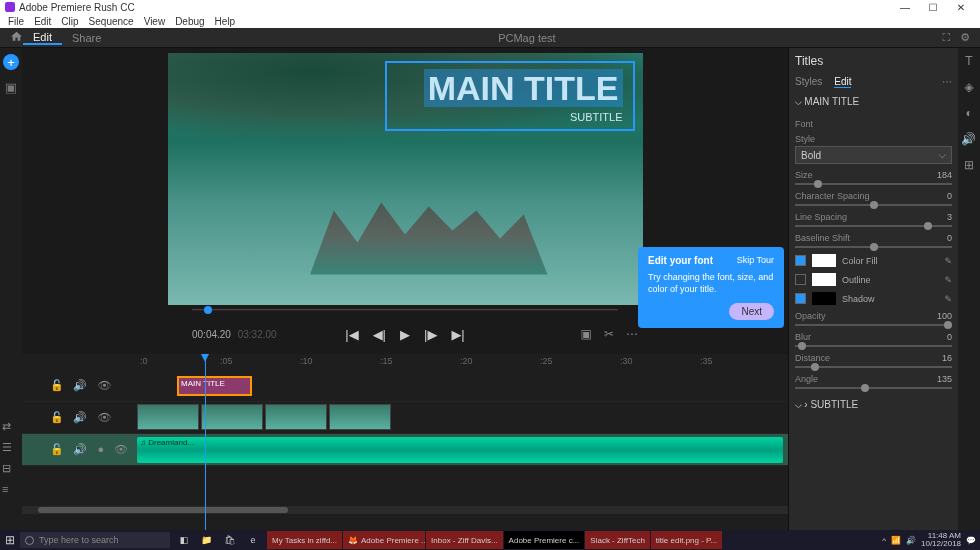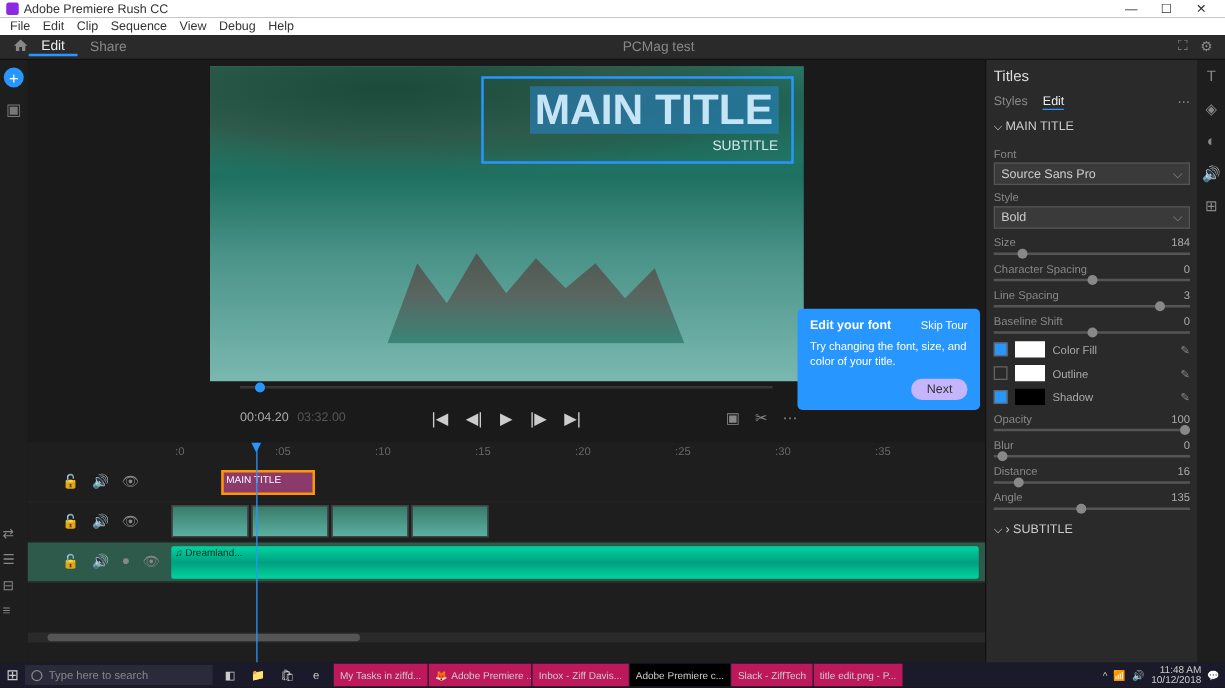--- a/index.html
+++ b/index.html
@@ -80,21 +80,21 @@
 .tour-tip .skip{font-size:9px;cursor:pointer;}
 .tour-tip .tip-body{font-size:9px;line-height:1.3;}
 .tour-tip .next-btn{background:#c4b5fd;color:#333;border-radius:10px;padding:3px 12px;font-size:10px;float:right;margin-top:8px;cursor:pointer;}
 .taskbar{position:absolute;bottom:0;left:0;right:0;height:20px;background:#1a1a2a;display:flex;align-items:center;font-size:9px;color:#ccc;}
 .taskbar .start{width:20px;text-align:center;font-size:12px;}
 .taskbar .search{background:#2a2a3a;height:16px;width:150px;display:flex;align-items:center;padding:0 5px;gap:5px;color:#888;}
 .taskbar .search .circ{width:9px;height:9px;border:1px solid #888;border-radius:50%;}
 .taskbar .tb-icons{display:flex;gap:3px;margin-left:4px;}
 .taskbar .tb-icons span{width:20px;text-align:center;}
 .taskbar .tb-apps{display:flex;flex:1;gap:1px;margin-left:4px;}
-.taskbar .tb-apps .app{background:#be185d;height:18px;padding:0 5px;display:flex;align-items:center;gap:3px;font-size:8px;max-width:82px;overflow:hidden;white-space:nowrap;}
+.taskbar .tb-apps .app{background:#7f1d1d;height:18px;padding:0 5px;display:flex;align-items:center;gap:3px;font-size:8px;max-width:82px;overflow:hidden;white-space:nowrap;}
 .taskbar .tb-apps .app.active{background:#000000;}
 .taskbar .tray{display:flex;align-items:center;gap:5px;padding-right:4px;font-size:8px;}
 .taskbar .tray .clock{text-align:right;line-height:1;}
 .left-tools{position:absolute;left:2px;top:420px;display:flex;flex-direction:column;gap:8px;color:#888;font-size:11px;z-index:3;}
 </style>
 </head>
 <body>
 
 <div class="title-bar">
   <div class="logo"></div>
@@ -222,21 +222,20 @@
   <div class="right-panel">
     <div class="panel-title">Titles</div>
     <div class="tabs">
       <span>Styles</span>
       <span class="active">Edit</span>
       <span style="margin-left:auto">⋯</span>
     </div>
     <div class="section-head">MAIN TITLE</div>
 
     <label>Font</label>
-    <div class="select">Source Sans Pro</div>
 
     <label>Style</label>
     <div class="select">Bold</div>
 
     <div class="slider-row">
         <span class="label">Size</span>
         <span class="val">184</span>
       </div>
     <div class="slider">
         <div class="knob" style="left:12%"></div>

